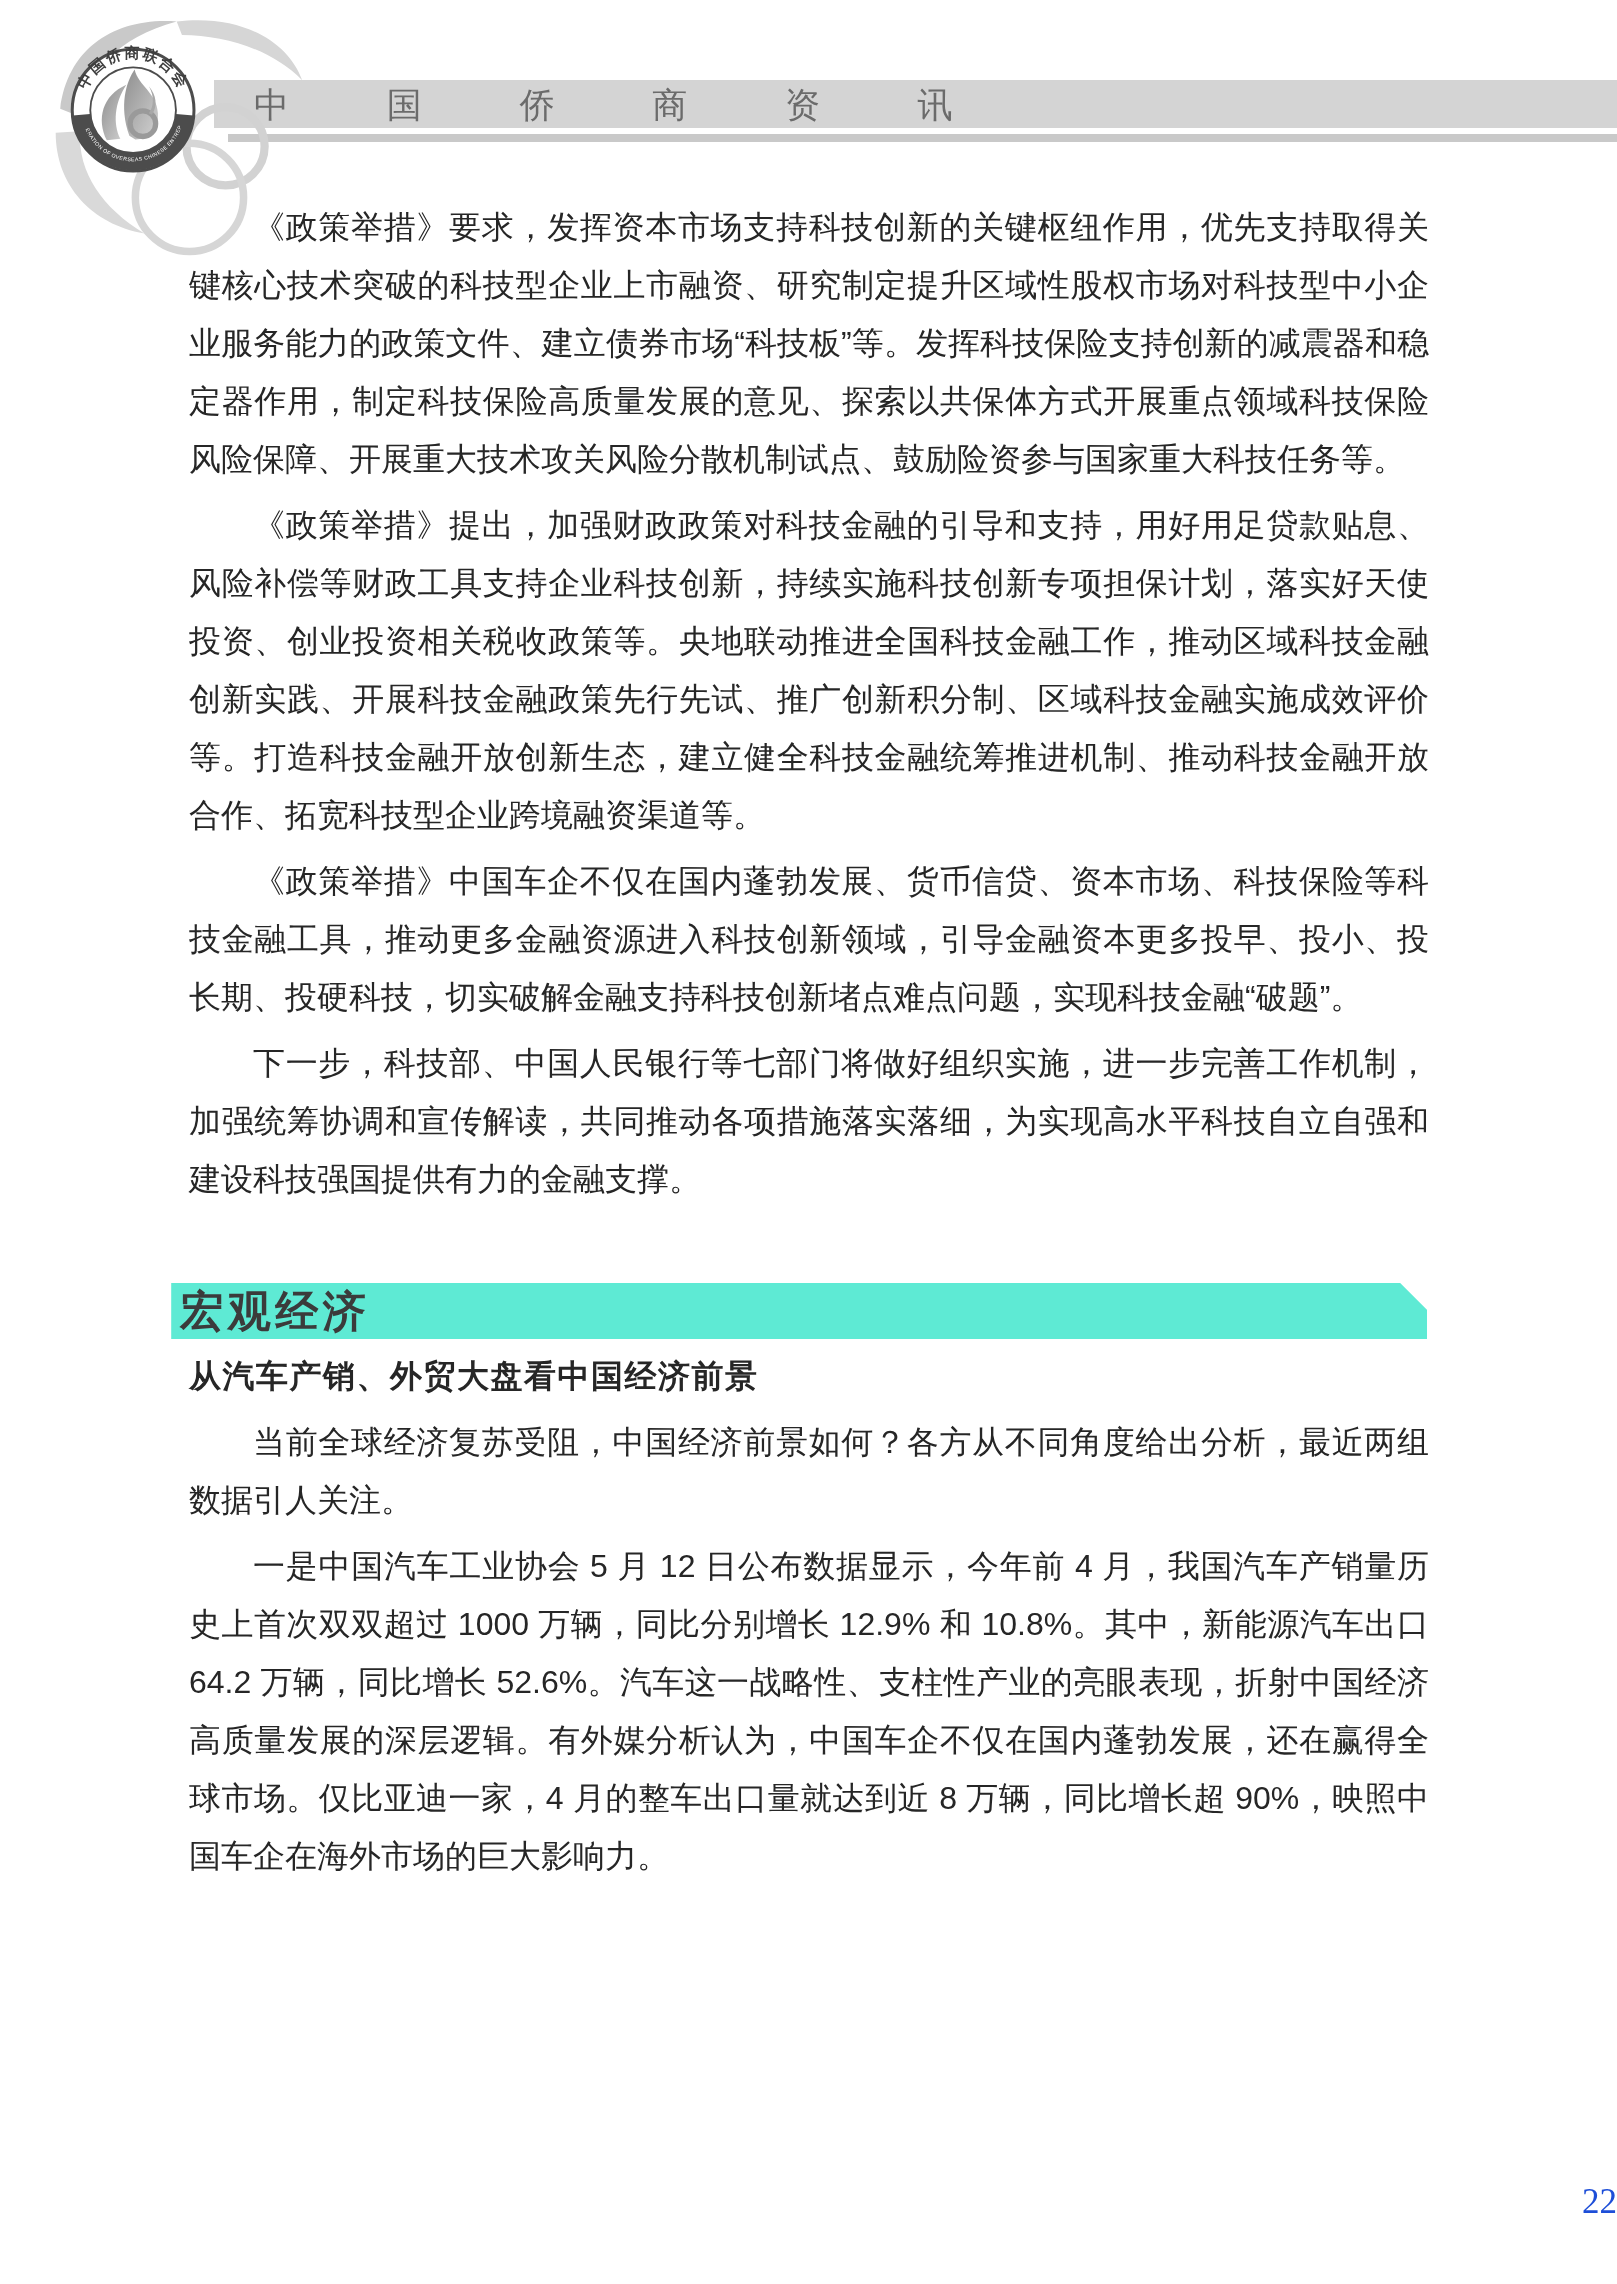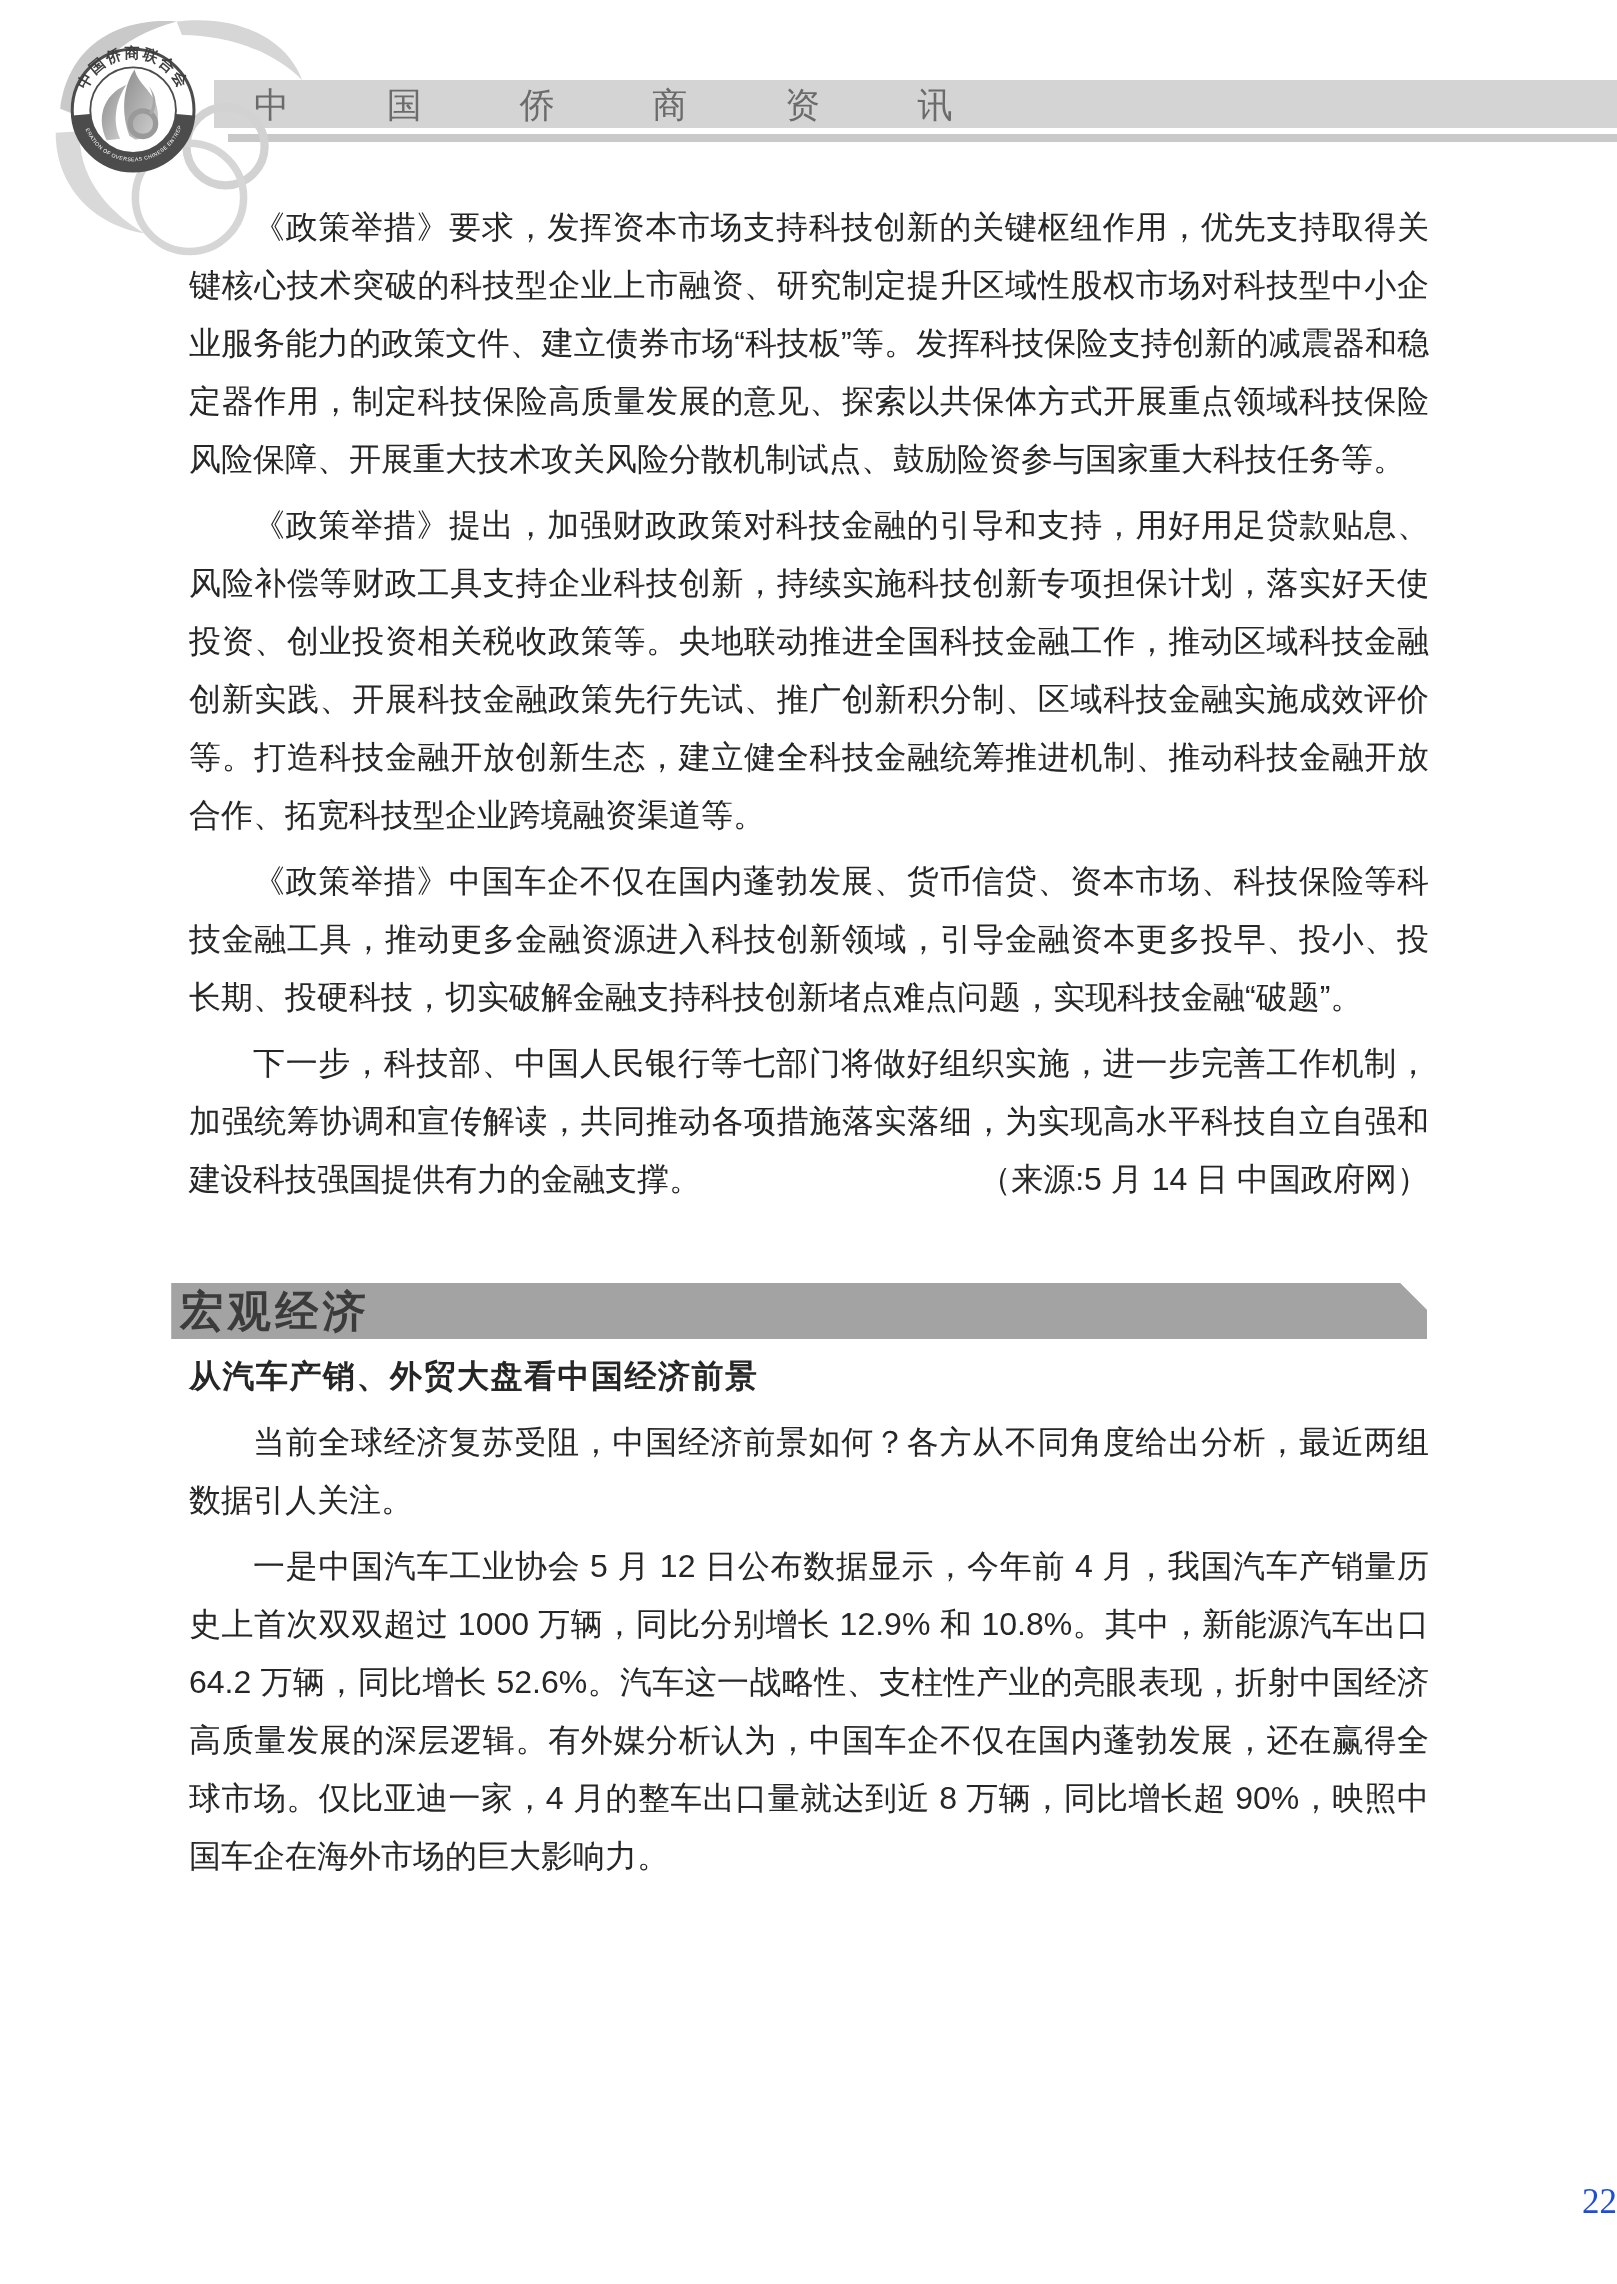--- a/index.html
+++ b/index.html
@@ -29,21 +29,21 @@
   .content p{
     margin:8px;text-align:justify;text-indent:2em;
     font-size:32px;line-height:58px;color:#262626;
     font-family:"Liberation Sans",sans-serif;
   }
   .source{
     float:right;text-indent:0;color:#262626;
   }
   .section-banner{
     margin-top:75px;margin-left:-9.8px;width:1256px;height:56px;
-    background:#a3a3a3;
+    background:#5eead4;
     clip-path:polygon(0 0,calc(100% - 27px) 0,100% 27px,100% 100%,0 100%);
     display:flex;align-items:center;
   }
   .section-label{
     font-family:"DejaVu Serif",serif;font-weight:bold;
     font-size:43px;color:#3b3b3b;letter-spacing:4.5px;
     padding-left:9px;line-height:56px;
   }
   .article-title{
     margin:65px 0 44px 0;text-align:center;
@@ -105,21 +105,21 @@
       </text>
     </g>
   </svg>
 </div>
 
 <div class="content">
 
   <p>《政策举措》要求，发挥资本市场支持科技创新的关键枢纽作用，优先支持取得关键核心技术突破的科技型企业上市融资、研究制定提升区域性股权市场对科技型中小企业服务能力的政策文件、建立债券市场“科技板”等。发挥科技保险支持创新的减震器和稳定器作用，制定科技保险高质量发展的意见、探索以共保体方式开展重点领域科技保险风险保障、开展重大技术攻关风险分散机制试点、鼓励险资参与国家重大科技任务等。</p>
   <p>《政策举措》提出，加强财政政策对科技金融的引导和支持，用好用足贷款贴息、风险补偿等财政工具支持企业科技创新，持续实施科技创新专项担保计划，落实好天使投资、创业投资相关税收政策等。央地联动推进全国科技金融工作，推动区域科技金融创新实践、开展科技金融政策先行先试、推广创新积分制、区域科技金融实施成效评价等。打造科技金融开放创新生态，建立健全科技金融统筹推进机制、推动科技金融开放合作、拓宽科技型企业跨境融资渠道等。</p>
   <p>《政策举措》中国车企不仅在国内蓬勃发展、货币信贷、资本市场、科技保险等科技金融工具，推动更多金融资源进入科技创新领域，引导金融资本更多投早、投小、投长期、投硬科技，切实破解金融支持科技创新堵点难点问题，实现科技金融“破题”。</p>
-  <p><span>下一步，科技部、中国人民银行等七部门将做好组织实施，进一步完善工作机制，加强统筹协调和宣传解读，共同推动各项措施落实落细，为实现高水平科技自立自强和建设科技强国提供有力的金融支撑。</span><span class="source">（来源:5 月 14 日 中国政府网）</span></p>
+  <p><span>下一步，科技部、中国人民银行等七部门将做好组织实施，进一步完善工作机制，加强统筹协调和宣传解读，共同推动各项措施落实落细，为实现高水平科技自立自强和建设科技强国提供有力的金融支撑。</span></p>
 
   <div class="section-banner">
     <span class="section-label">宏观经济</span>
   </div>
 
   <p class="article-title">从汽车产销、外贸大盘看中国经济前景</p>
 
   <p>当前全球经济复苏受阻，中国经济前景如何？各方从不同角度给出分析，最近两组数据引人关注。</p>
   <p>一是中国汽车工业协会 5 月 12 日公布数据显示，今年前 4 月，我国汽车产销量历史上首次双双超过 1000 万辆，同比分别增长 12.9% 和 10.8%。其中，新能源汽车出口 64.2 万辆，同比增长 52.6%。汽车这一战略性、支柱性产业的亮眼表现，折射中国经济高质量发展的深层逻辑。有外媒分析认为，中国车企不仅在国内蓬勃发展，还在赢得全球市场。仅比亚迪一家，4 月的整车出口量就达到近 8 万辆，同比增长超 90%，映照中国车企在海外市场的巨大影响力。</p>
 

